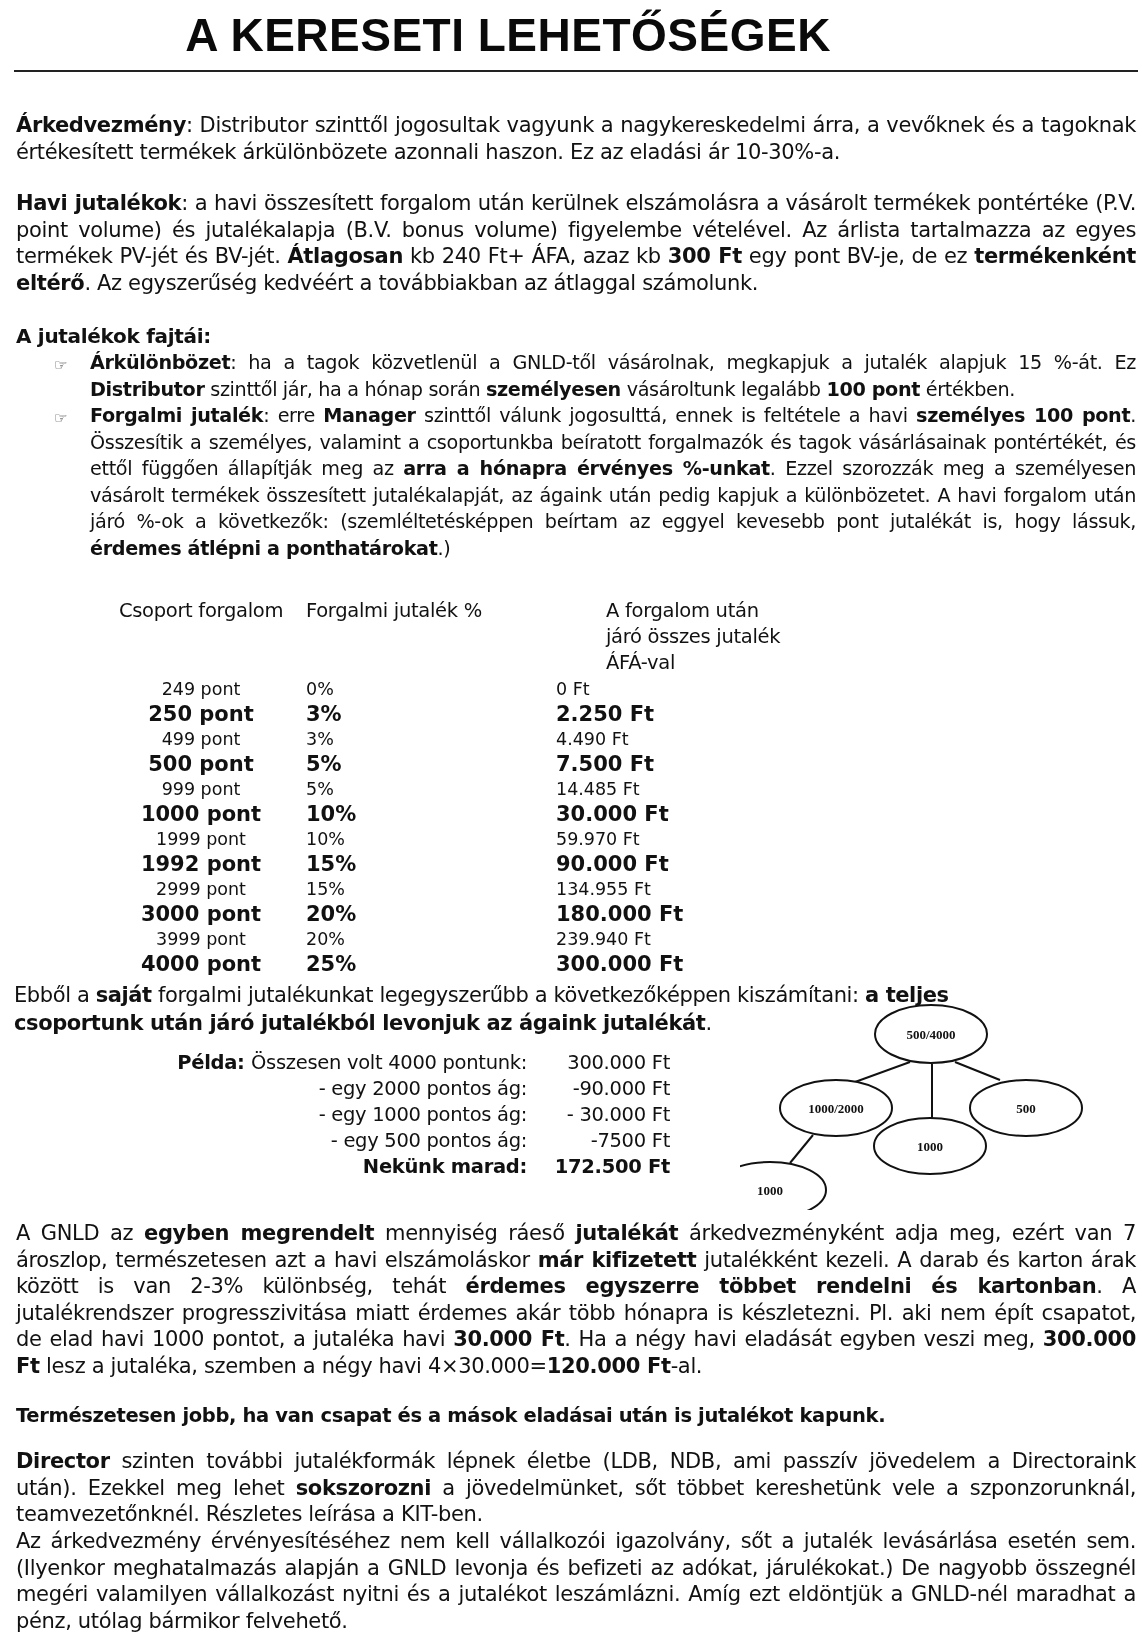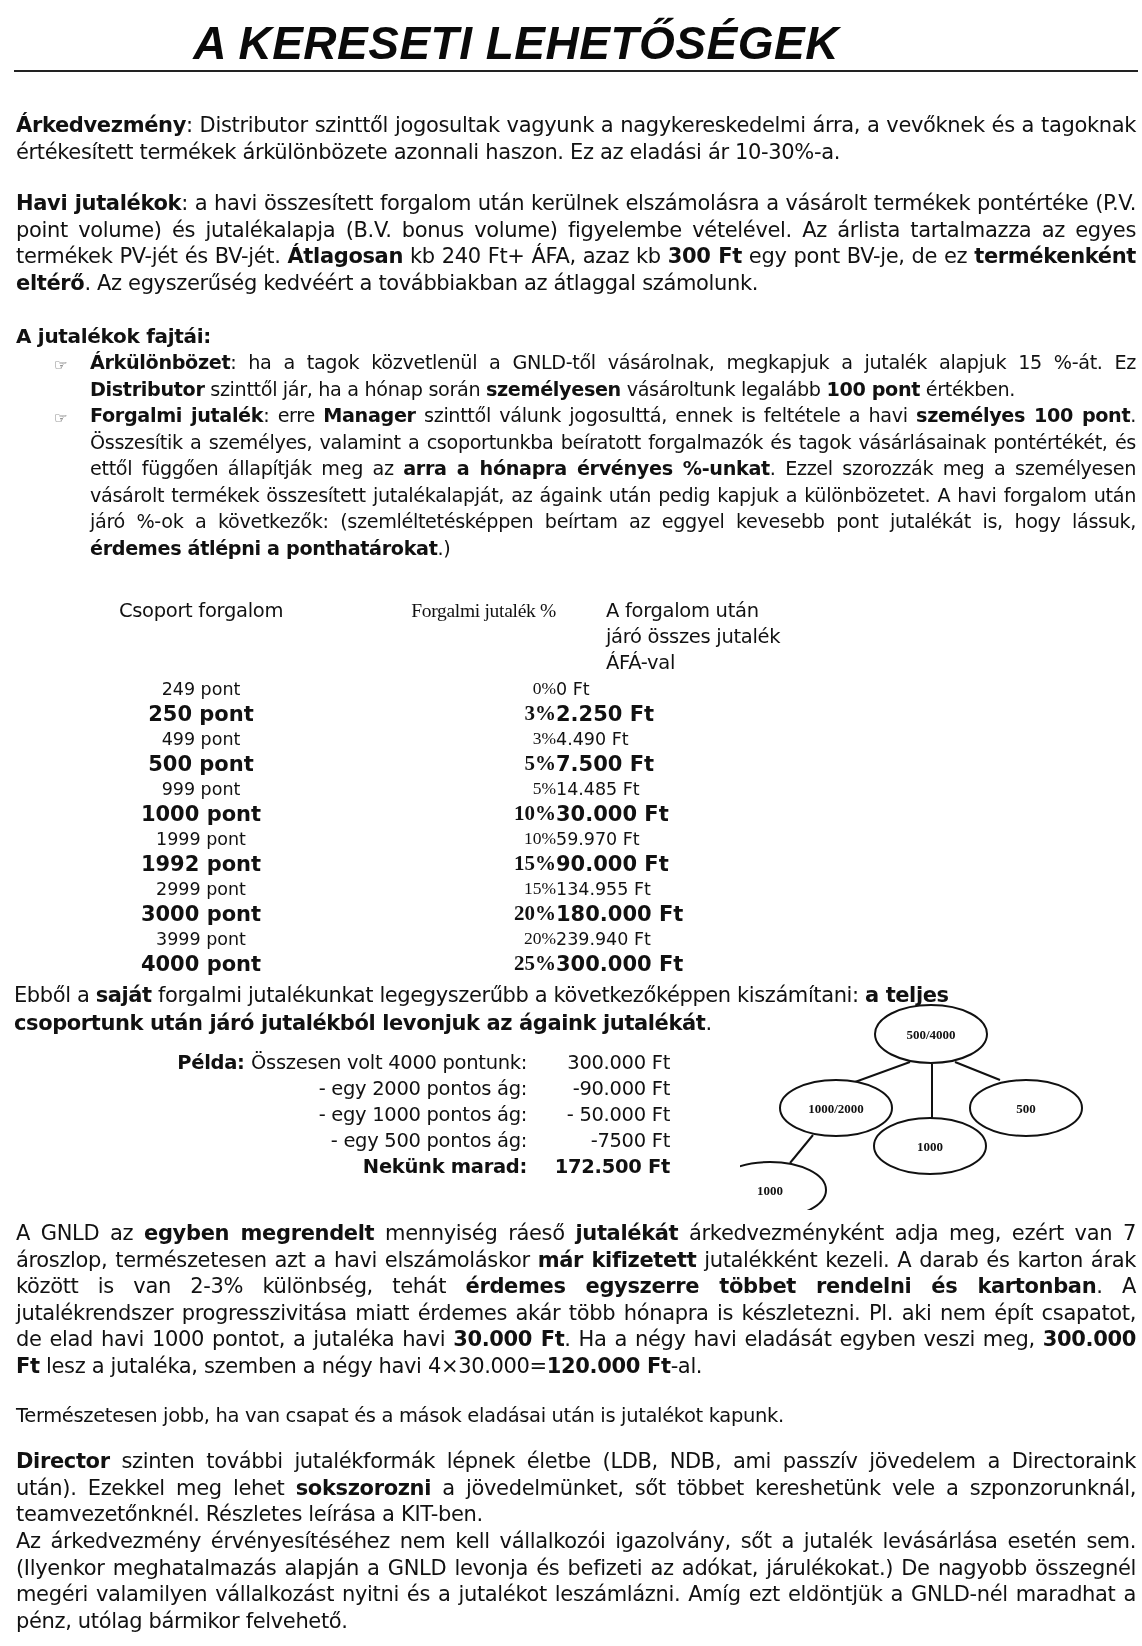--- a/index.html
+++ b/index.html
@@ -1,32 +1,32 @@
 <!DOCTYPE html>
 <html><head>
 <meta charset="utf-8">
 <style>
   html, body { margin:0; padding:0; background:#ffffff; }
   body { width:1142px; height:1646px; position:relative; overflow:hidden;
          font-family:"DejaVu Sans", sans-serif; color:#111; }
   .title { position:absolute; left:0; top:8px; width:1016px; text-align:center;
-           font-family:"Liberation Sans", sans-serif; font-weight:bold; font-style:italic;
-           font-size:46px; letter-spacing:0.5px; color:#0a0a0a; margin:8px; }
+           font-family:"Liberation Sans", sans-serif; font-weight:bold; 
+           font-size:46px; letter-spacing:0.5px; color:#0a0a0a; margin:0; }
   .rule { position:absolute; left:14px; top:70px; width:1124px; height:2px; background:#222; }
   .para { position:absolute; left:16px; width:1120px; font-size:21px; line-height:26.5px;
           text-align:justify; margin:0; letter-spacing:-0.35px; }
   .para b { font-weight:bold; }
   .heading { position:absolute; left:16px; top:324px; font-size:20px; font-weight:bold; margin:0; letter-spacing:-0.3px;}
   .bullet { position:absolute; left:54px; width:1082px; font-size:19.2px; line-height:26.5px; letter-spacing:-0.35px;}
   .bullet .hand { position:absolute; left:0; top:2px; font-size:15px; color:#333; }
   .bullet .btxt { margin-left:36px; text-align:justify; }
   .tbl { position:absolute; left:96px; top:598px; width:750px; }
   .thead { display:flex; font-size:19.5px; line-height:26px; letter-spacing:-0.3px; }
   .tc1 { width:210px; text-align:center; }
-  .tc2 { width:250px; text-align:right;font-family:Liberation Serif, serif; }
+  .tc2 { width:250px; text-align:left; }
   .tc3 { width:290px; text-align:left; }
   .trow { display:flex; height:25px; align-items:center; }
   .trow.light { font-size:17.5px; }
   .trow.bold { font-size:21px; font-weight:bold; }
   .summary { position:absolute; left:14px; top:981px; width:1000px; font-size:21px; line-height:28px; letter-spacing:-0.4px; }
   .example { position:absolute; left:150px; top:1048px; width:520px; font-size:19.5px; letter-spacing:-0.3px;}
   .ex-row { display:flex; height:26px; align-items:flex-end; }
   .ex-label { width:380px; text-align:right; padding-right:14px; }
   .ex-val { width:130px; text-align:right; }
   .ex-row.bold { font-weight:bold; }
@@ -130,21 +130,21 @@
     <div class="ex-row">
       <div class="ex-label"><b>Példa: </b>Összesen volt 4000 pontunk:</div>
       <div class="ex-val">300.000 Ft</div>
     </div>
     <div class="ex-row">
       <div class="ex-label">- egy 2000 pontos ág:</div>
       <div class="ex-val">-90.000 Ft</div>
     </div>
     <div class="ex-row">
       <div class="ex-label">- egy 1000 pontos ág:</div>
-      <div class="ex-val">- 50.000 Ft</div>
+      <div class="ex-val">- 30.000 Ft</div>
     </div>
     <div class="ex-row">
       <div class="ex-label">- egy 500 pontos ág:</div>
       <div class="ex-val">-7500 Ft</div>
     </div>
     <div class="ex-row bold">
       <div class="ex-label">Nekünk marad:</div>
       <div class="ex-val">172.500 Ft</div>
     </div>
   </div>
@@ -167,17 +167,17 @@
     <text x="191" y="39">500/4000</text>
     <text x="96" y="113">1000/2000</text>
     <text x="190" y="151">1000</text>
     <text x="286" y="113">500</text>
     <text x="30" y="195">1000</text>
   </g>
 </svg>
 
 <div class="para" style="top:1220px;"><span>A GNLD az </span><b>egyben megrendelt</b><span> mennyiség ráeső </span><b>jutalékát</b><span> árkedvezményként adja meg, ezért van 7 ároszlop, természetesen azt a havi elszámoláskor </span><b>már kifizetett</b><span> jutalékként kezeli. A darab és karton árak között is van 2-3% különbség, tehát </span><b>érdemes egyszerre többet rendelni és kartonban</b><span>. A jutalékrendszer progresszivitása miatt érdemes akár több hónapra is készletezni. Pl. aki nem épít csapatot, de elad havi 1000 pontot, a jutaléka havi </span><b>30.000 Ft</b><span>. Ha a négy havi eladását egyben veszi meg, </span><b>300.000 Ft</b><span> lesz a jutaléka, szemben a négy havi 4×30.000=</span><b>120.000 Ft</b><span>-al.</span></div>
 
-<p class="para" style="top:1403px;font-weight:normal;font-size:19.5px;">Természetesen jobb, ha van csapat és a mások eladásai után is jutalékot kapunk.</p>
+<p class="para" style="top:1403px;font-weight:bold;font-size:19.5px;">Természetesen jobb, ha van csapat és a mások eladásai után is jutalékot kapunk.</p>
 
 <div class="para" style="top:1448px;"><b>Director</b><span> szinten további jutalékformák lépnek életbe (LDB, NDB, ami passzív jövedelem a Directoraink után). Ezekkel meg lehet </span><b>sokszorozni</b><span> a jövedelmünket, sőt többet kereshetünk vele a szponzorunknál, teamvezetőnknél. Részletes leírása a KIT-ben.</span></div>
 
 <p class="para" style="top:1528px;">Az árkedvezmény érvényesítéséhez nem kell vállalkozói igazolvány, sőt a jutalék levásárlása esetén sem. (Ilyenkor meghatalmazás alapján a GNLD levonja és befizeti az adókat, járulékokat.) De nagyobb összegnél megéri valamilyen vállalkozást nyitni és a jutalékot leszámlázni. Amíg ezt eldöntjük a GNLD-nél maradhat a pénz, utólag bármikor felvehető.</p>
 
 </body></html>

